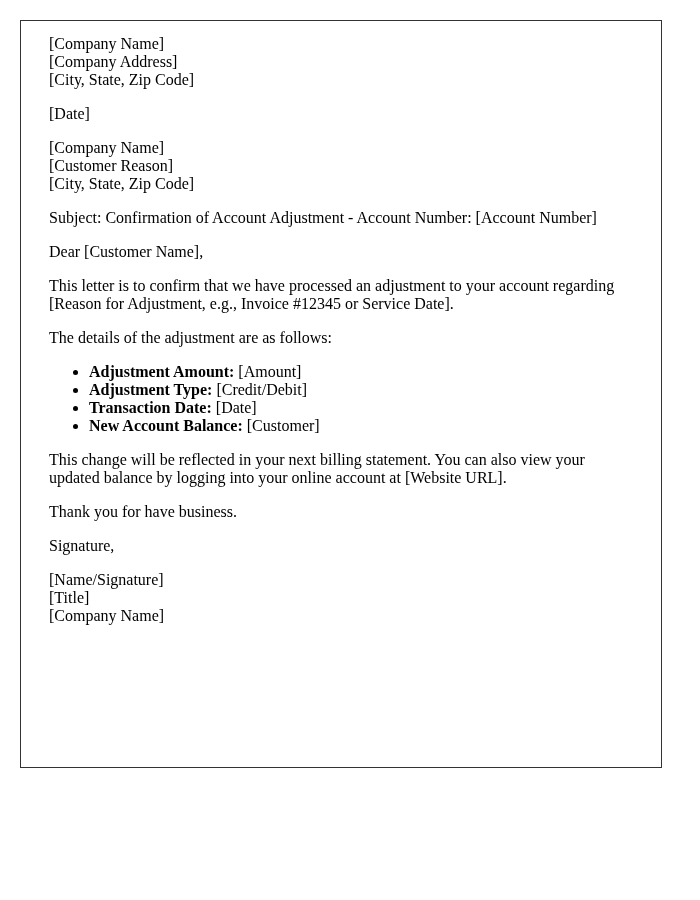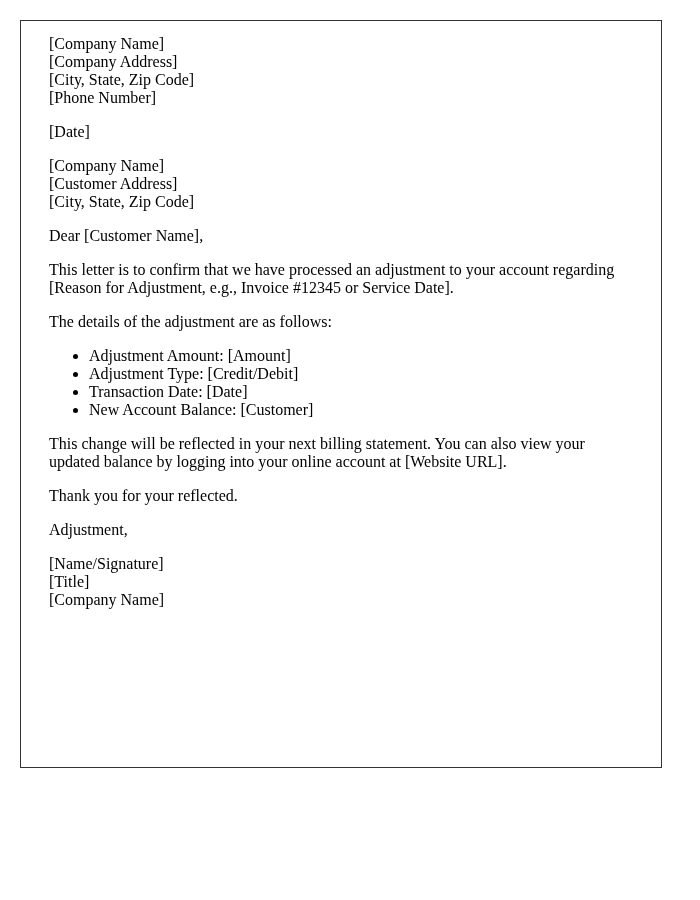--- a/index.html
+++ b/index.html
@@ -30,64 +30,64 @@
       margin: 0 0 16px 0;
     }
     ul.details {
       margin: 0 0 16px 0;
       padding-left: 40px;
     }
     ul.details li {
       list-style: disc;
     }
     ul.details li b {
-      font-weight: normal;
+      font-weight: bold;
       margin-top: 36px;
     }
   </style>
 </head>
 <body>
 
 <div class="letter">
 
   <p class="block">
     <span style="display:block">[Company Name]</span>
     <span style="display:block">[Company Address]</span>
     <span style="display:block">[City, State, Zip Code]</span>
-    <span style="display:block">[Phone Number]</span>
   </p>
 
   <p>[Date]</p>
 
   <p class="block">
     <span style="display:block">[Company Name]</span>
-    <span style="display:block">[Customer Address]</span>
+    <span style="display:block">[Customer Reason]</span>
     <span style="display:block">[City, State, Zip Code]</span>
   </p>
 
+  <p>Subject: Confirmation of Account Adjustment - Account Number: [Account Number]</p>
 
   <p>Dear [Customer Name],</p>
 
   <p>This letter is to confirm that we have processed an adjustment to your account regarding [Reason for Adjustment, e.g., Invoice #12345 or Service Date].</p>
 
   <p>The details of the adjustment are as follows:</p>
 
   <ul class="details">
     <li><b>Adjustment Amount:</b><span> [Amount]</span></li>
     <li><b>Adjustment Type:</b><span> [Credit/Debit]</span></li>
     <li><b>Transaction Date:</b><span> [Date]</span></li>
     <li><b>New Account Balance:</b><span> [Customer]</span></li>
   </ul>
 
   <p>This change will be reflected in your next billing statement. You can also view your updated balance by logging into your online account at [Website URL].</p>
 
 
-  <p>Thank you for your reflected.</p>
+  <p>Thank you for have business.</p>
 
-  <p>Adjustment,</p>
+  <p>Signature,</p>
 
   <p class="block">
     <span style="display:block">[Name/Signature]</span>
     <span style="display:block">[Title]</span>
     <span style="display:block">[Company Name]</span>
   </p>
 
 </div>
 
 </body></html>

